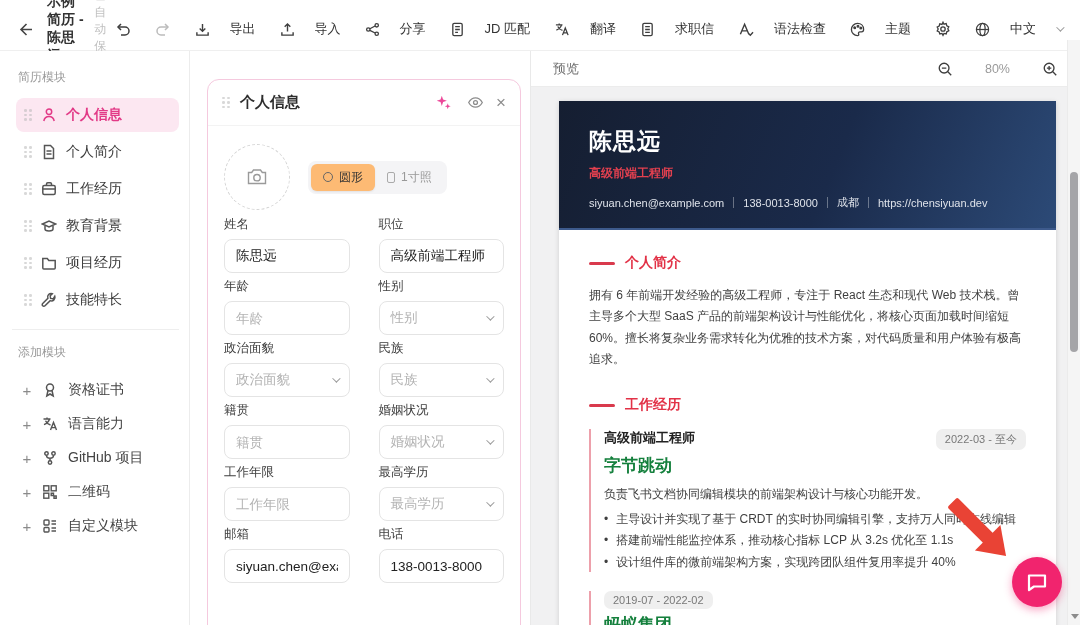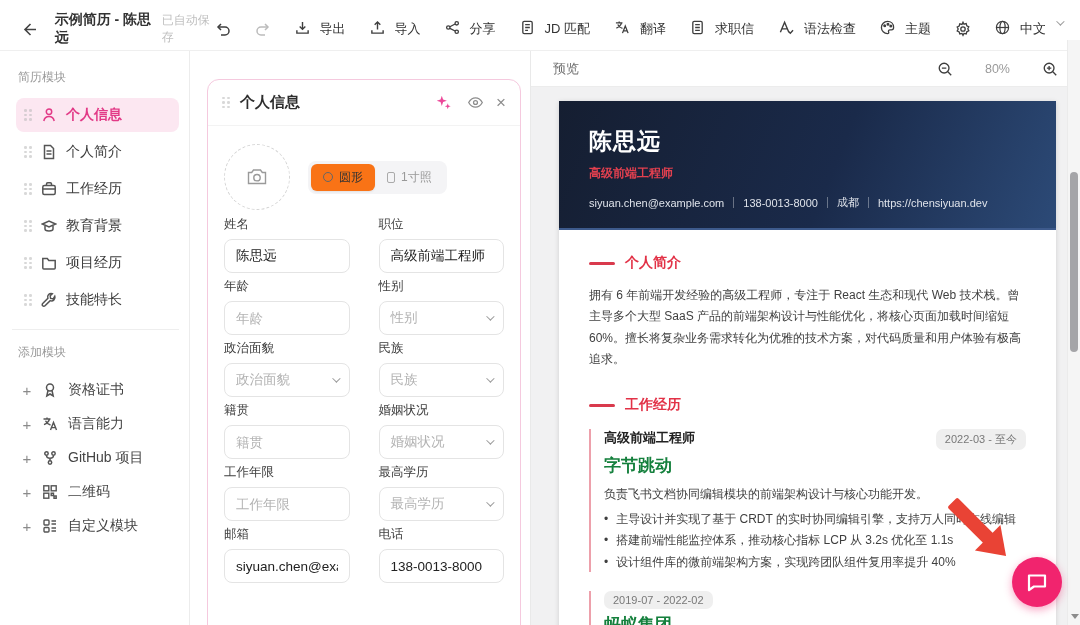--- a/index.html
+++ b/index.html
@@ -5,21 +5,21 @@
   * { margin:0; padding:0; box-sizing:border-box; }
   html,body { width:1080px; height:625px; overflow:hidden; }
   body { font-family:"Liberation Sans","DejaVu Sans",sans-serif; background:#fff; position:relative; color:#333; }
 
   
   .topbar { height:51px; display:flex; align-items:center; padding:8px 18px 0 16px; border-bottom:1px solid #efefef; background:#fff; }
   .back-btn { width:28px; height:28px; display:flex; align-items:center; justify-content:center; cursor:pointer; margin-right:14px; }
   .doc-title { font-size:14px; font-weight:bold; color:#333; }
   .autosave { font-size:12px; color:#c0c0c0; margin-left:10px; }
   .tb-tools { margin-left:auto; display:flex; align-items:center; gap:24px; }
-  .tb-btn { display:flex; gap:10px; font-size:13px; color:#333; cursor:pointer; white-space:nowrap; }
+  .tb-btn { display:flex; align-items:center; gap:20px; font-size:13px; color:#333; cursor:pointer; white-space:nowrap; }
   .tb-btn svg { display:block; }
   .tb-icon-only { display:flex; align-items:center; }
   .disabled svg { opacity:.35; }
   .caret { width:6px; height:6px; border-right:1.4px solid #999; border-bottom:1.4px solid #999; transform:rotate(45deg) translateY(-2px); display:inline-block; }
 
   
   .main { display:flex; height:585px; }
 
   
   .sidebar { width:190px; border-right:1px solid #ececec; padding:14px 10px 0 16px; flex-shrink:0; background:#fff; }
@@ -39,21 +39,21 @@
   .form-card { margin:28px 10px 0 17px; width:314px; background:#fff; border:1px solid #f5c9de; border-radius:12px; height:640px; overflow:hidden; }
   .card-head { height:46px; display:flex; align-items:center; gap:10px; padding:0 14px; border-bottom:1px solid #f3f3f3; }
   .card-title { font-size:15px; font-weight:bold; color:#2d2d2d; flex:1; }
   .card-head-ico { width:22px; height:22px; display:flex; align-items:center; justify-content:center; cursor:pointer; }
   .close-x { font-size:17px; color:#8d8d8d; line-height:1; cursor:pointer; }
   .card-body { padding:18px 16px; }
   .avatar-row { display:flex; align-items:center; gap:18px; margin-bottom:6px; }
   .avatar-circle { width:66px; height:66px; border-radius:50%; border:1.6px dashed #d4d4d4; display:flex; align-items:center; justify-content:center; cursor:pointer; flex-shrink:0; }
   .shape-toggle { display:flex; background:#f4f4f6; border-radius:8px; padding:3px; font-size:12px; }
   .shape-opt { display:flex; align-items:center; gap:6px; padding:5px 12px; border-radius:6px; color:#999; cursor:pointer; white-space:nowrap; }
-  .shape-opt.on { background:#f97316; color:#333; box-shadow:0 1px 2px rgba(0,0,0,.08); }
+  .shape-opt.on { background:#fdba74; color:#333; box-shadow:0 1px 2px rgba(0,0,0,.08); }
   .ring { width:10px; height:10px; border:1.4px solid #666; border-radius:50%; display:inline-block; }
   .rect-ic { width:8px; height:11px; border:1.4px solid #aaa; border-radius:2px; display:inline-block; }
   .f-row { display:flex; gap:29px; margin-top:5px; }
   .f-col { flex:1; min-width:0; }
   .f-label { font-size:12.5px; color:#404040; margin-bottom:6px; }
   .f-input { width:100%; height:34px; border:1px solid #e4e4e4; border-radius:8px; padding:0 11px; font-size:13.5px; color:#222; background:#fff; outline:none; font-family:inherit; }
   .f-input::placeholder { color:#b3b3b3; }
   .f-select { width:100%; height:34px; border:1px solid #e4e4e4; border-radius:8px; padding:0 11px; font-size:13.5px; color:#b3b3b3; display:flex; align-items:center; justify-content:space-between; cursor:pointer; background:#fff; }
 
   

